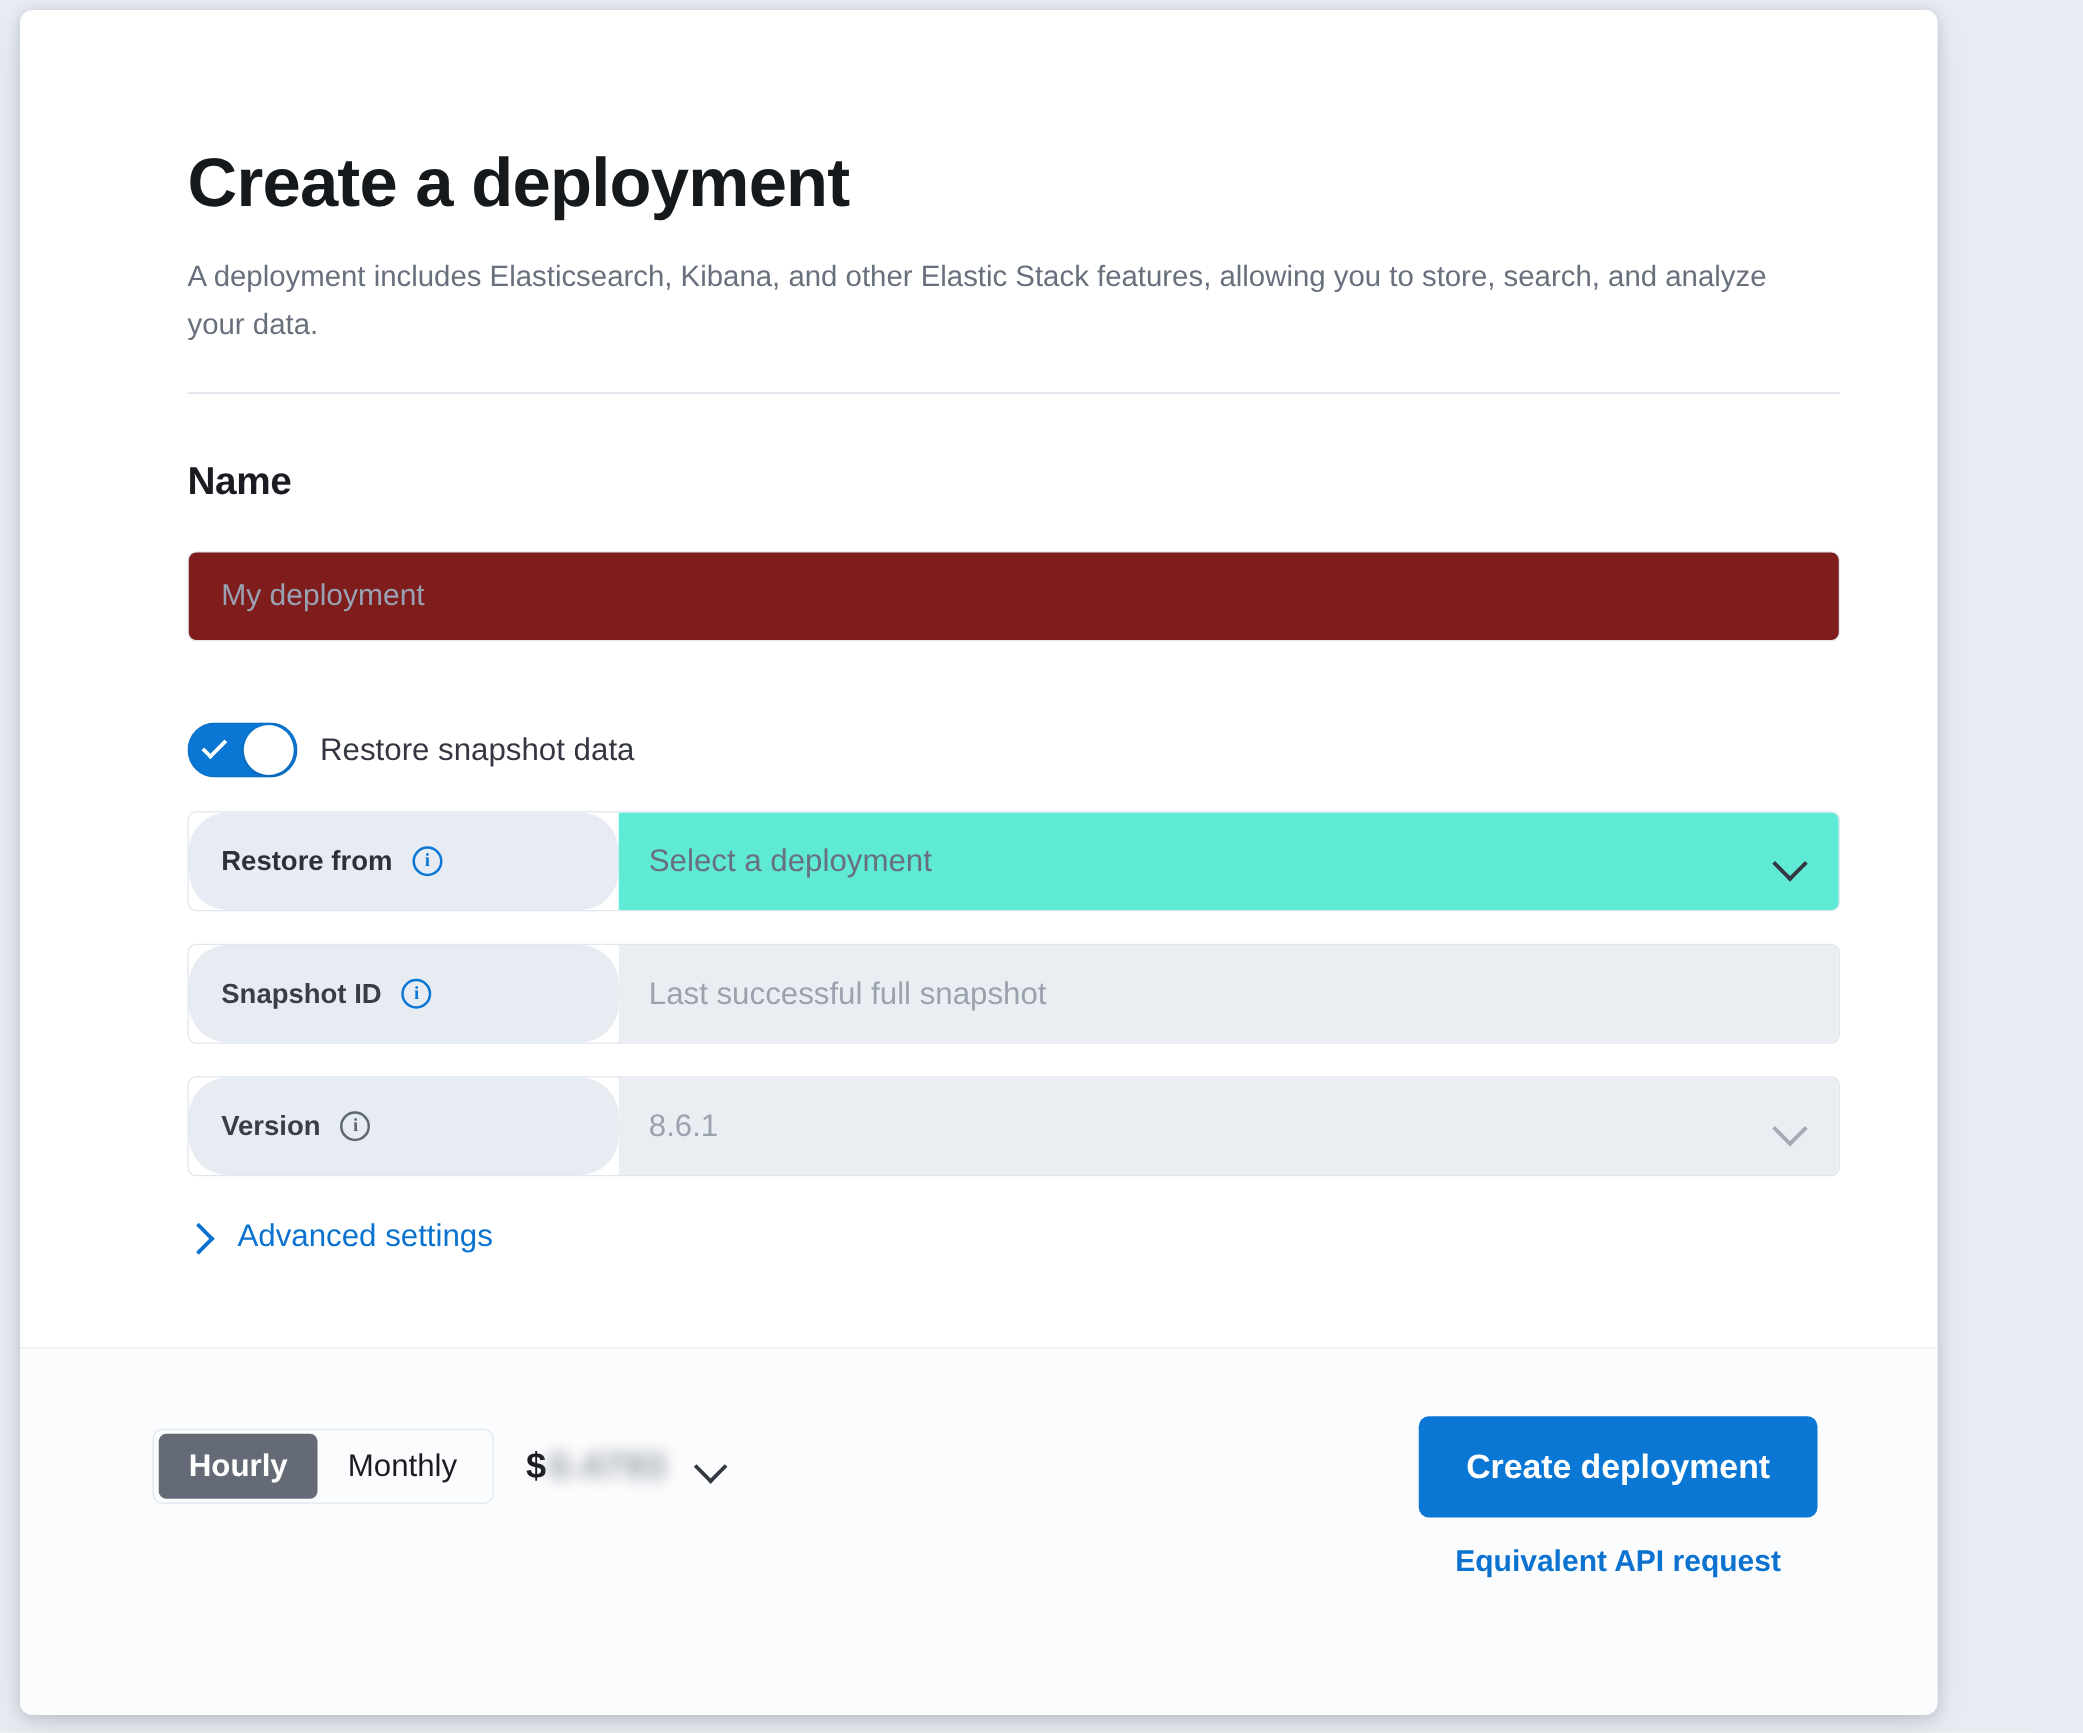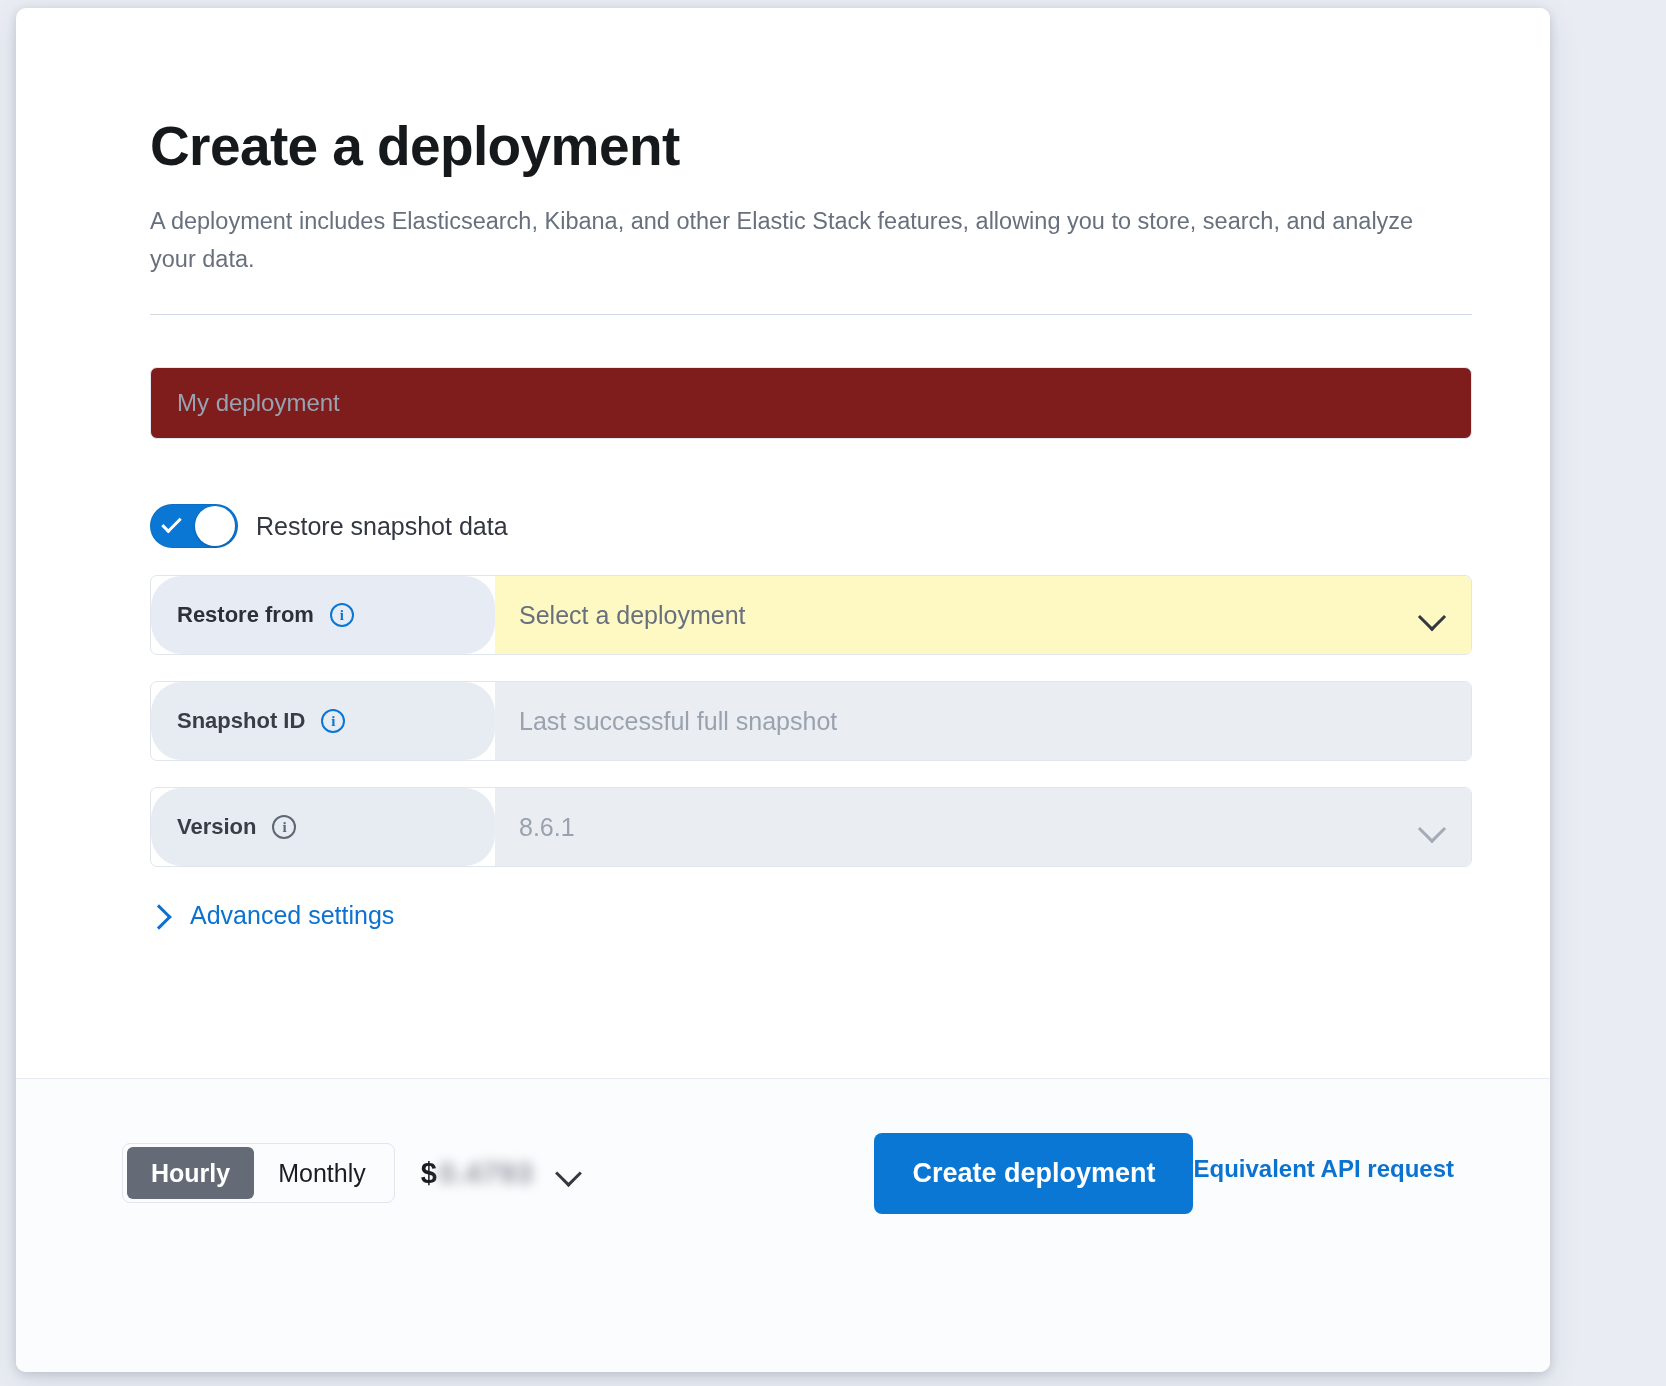--- a/index.html
+++ b/index.html
@@ -151,21 +151,21 @@
     align-items: center;
     gap: 16px;
     padding-left: 26px;
     font-size: 22px;
     font-weight: 700;
     color: #2d3038;
     border-radius: 31px;
   }
   .field-control {
     flex: 1;
-    background: #fef9c3;
+    background: #5eead4;
     display: flex;
     align-items: center;
     justify-content: space-between;
     padding: 0 26px 0 24px;
     font-size: 25px;
     color: #69707d;
   }
   .field-row.disabled .field-label { background: #e7ebf2; color: #3a3d45; }
   .field-row.disabled .field-control { background: #eaeef3; color: #9aa2ae; }
 
@@ -304,22 +304,22 @@
     position: absolute;
     left: 3px; top: 3px;
     width: 16px; height: 16px;
     border-right: 3px solid #343741;
     border-bottom: 3px solid #343741;
     transform: rotate(45deg);
   }
 
   .footer-right {
     display: flex;
-    flex-direction: row;
-    align-items: flex-start;
+    flex-direction: column;
+    align-items: center;
   }
   .primary-btn {
     background: #0b77d4;
     color: #ffffff;
     font-size: 27px;
     font-weight: 700;
     border: none;
     border-radius: 8px;
     padding: 25px 38px;
     cursor: pointer;
@@ -340,20 +340,21 @@
 
   <div class="body-area">
     <div class="inner">
 
       <h1 class="title">Create a deployment</h1>
       <p class="subtitle">A deployment includes Elasticsearch, Kibana, and other Elastic Stack features, allowing you to store, search, and analyze your data.</p>
       <div class="divider"></div>
 
       
       <div class="name-section">
+        <h2 class="section-title">Name</h2>
         <div class="text-input">
           <span>My deployment</span>
         </div>
       </div>
 
       
       <div class="restore-header">
         <div class="toggle-wrap">
           <div class="switch">
             <span class="check"></span>

